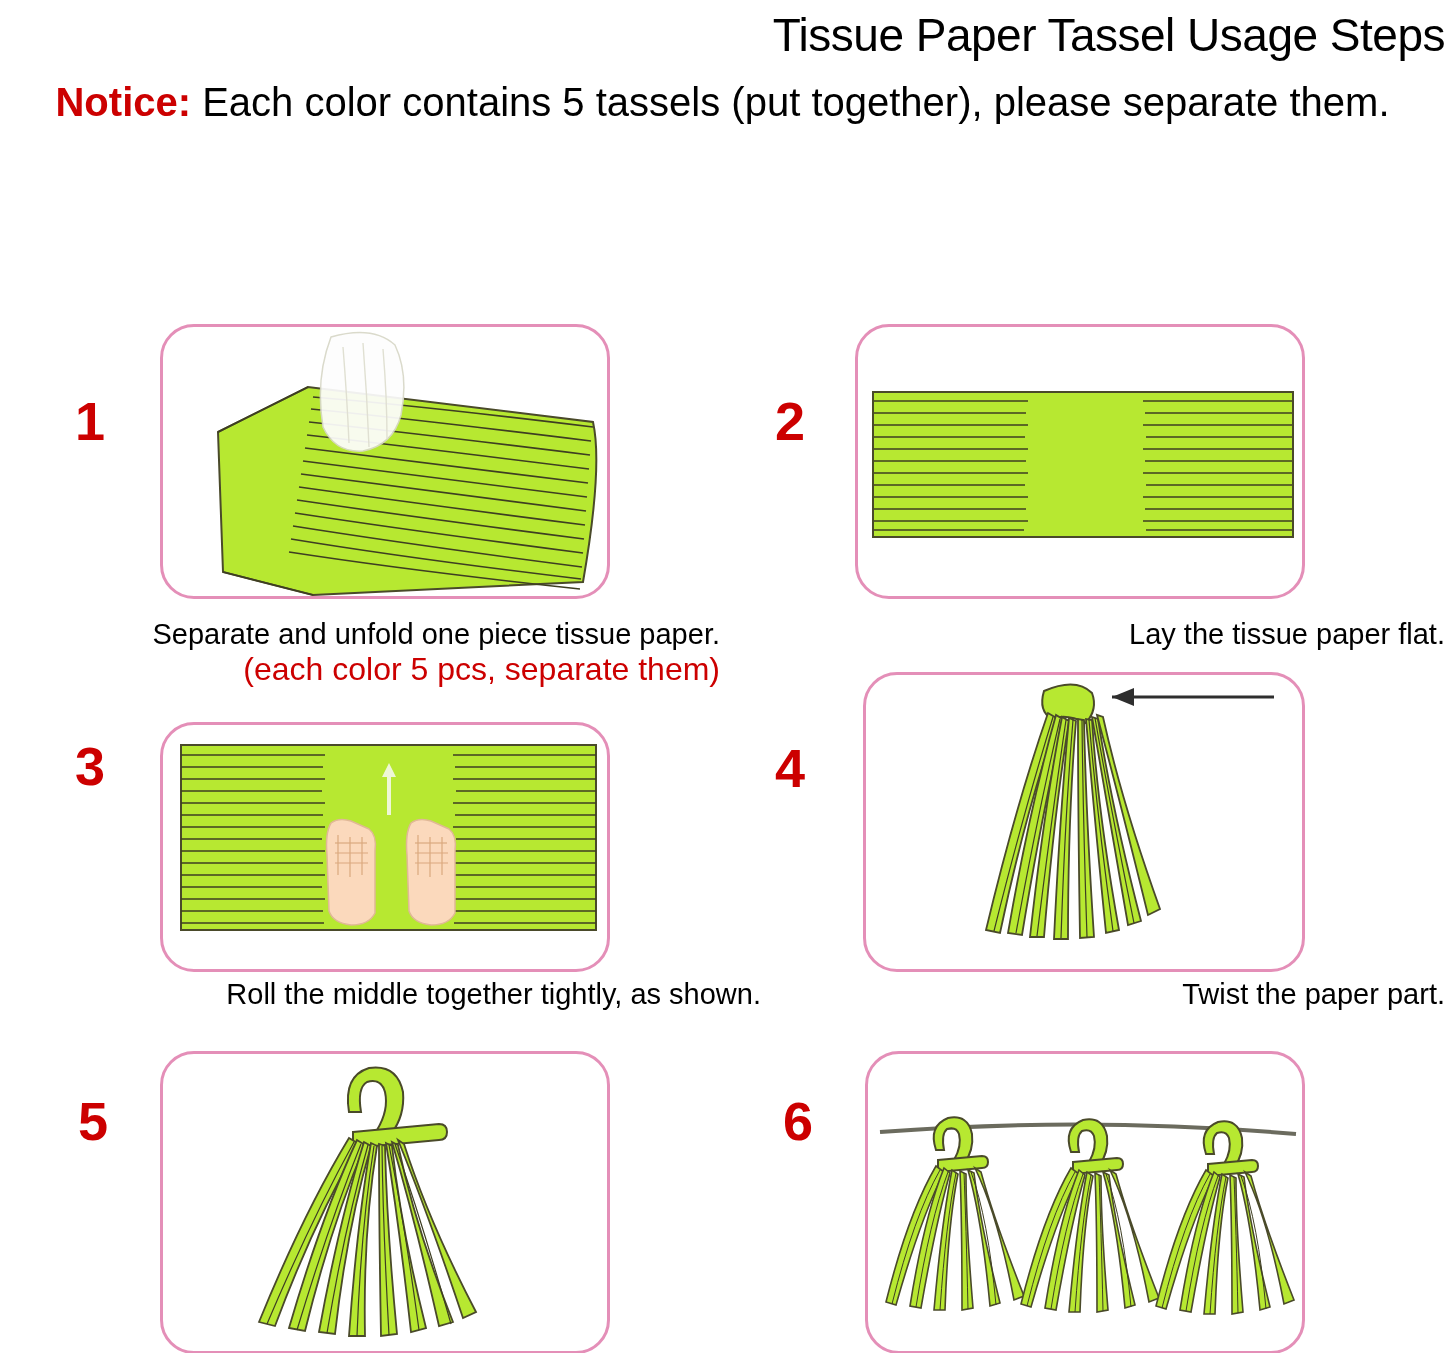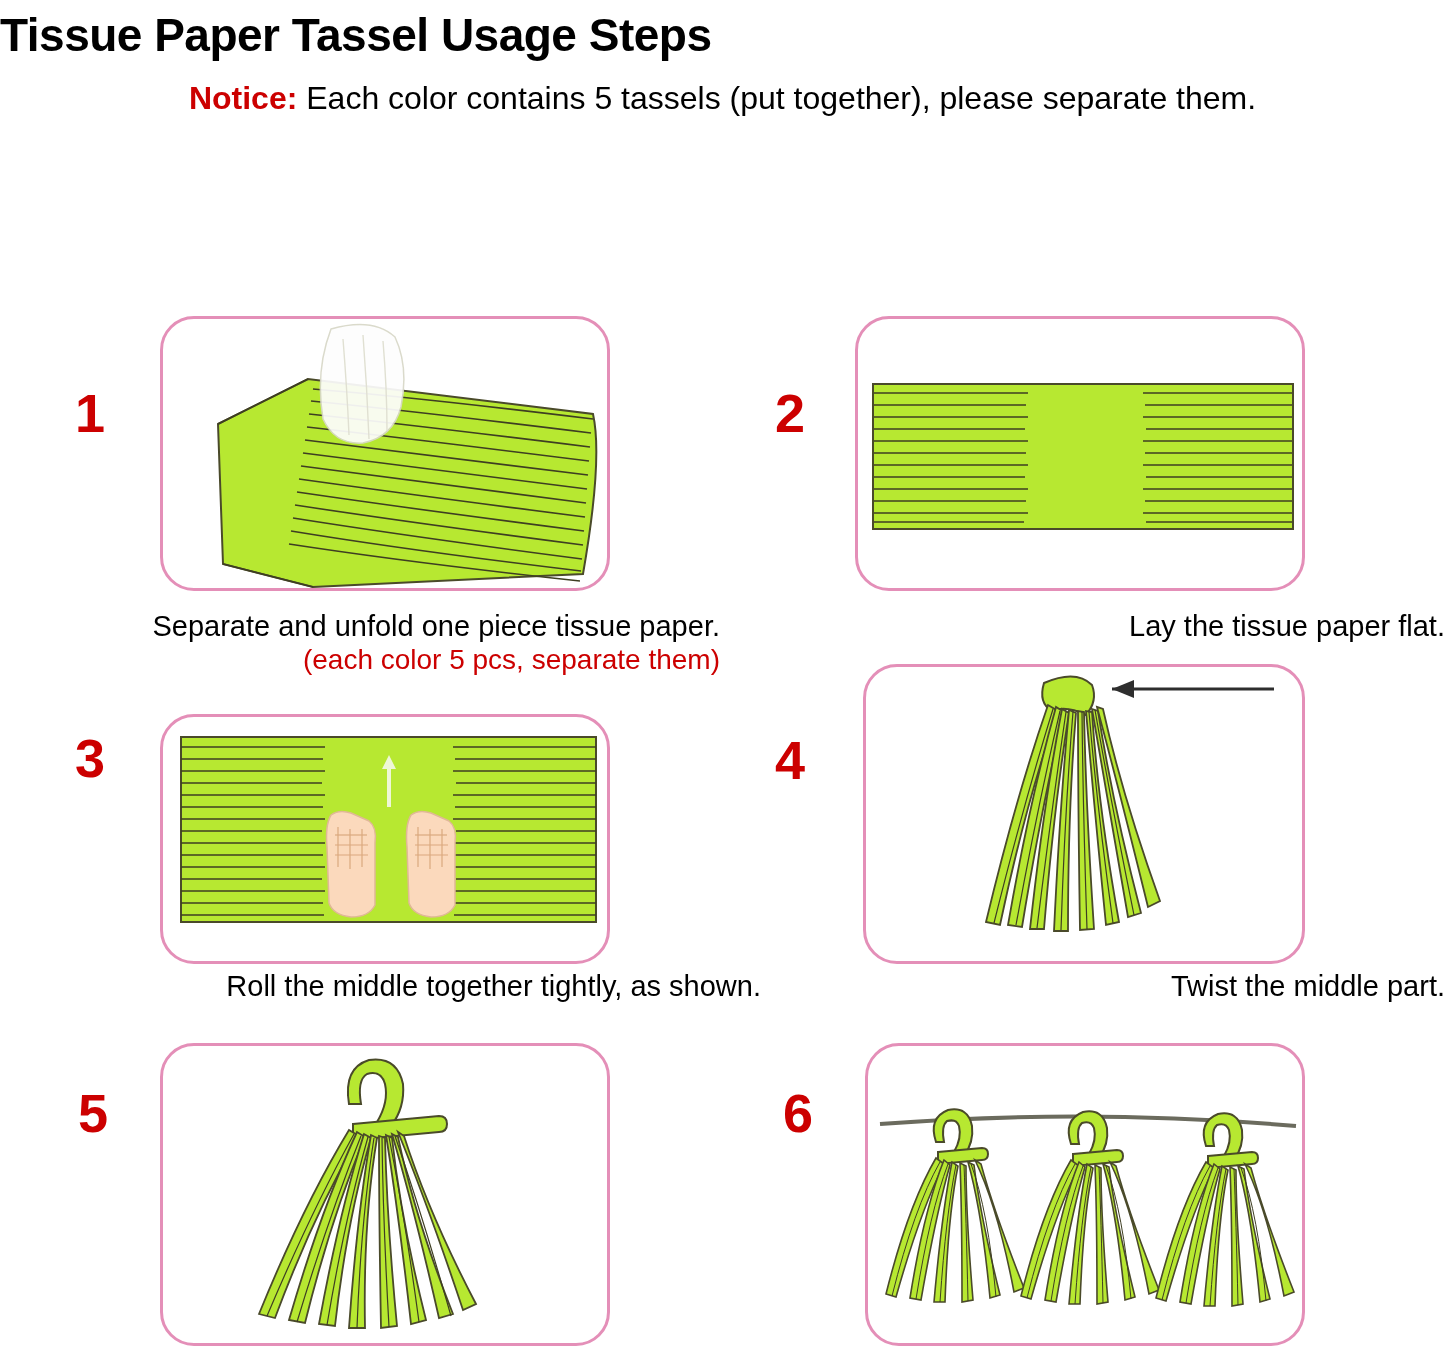--- a/index.html
+++ b/index.html
@@ -14,31 +14,31 @@
     color: #000000;
     overflow: hidden;
     position: relative;
   }
   .page {
     position: relative;
     width: 1445px;
     height: 1353px;
   }
   .title {
-    text-align: left;
+    text-align: right;
     font-size: 46px;
-    font-weight: bold;
+    font-weight: normal;
     letter-spacing: -0.5px;
     margin: 8px 0 0 0;
     padding: 0;
     color: #000;
   }
   .notice {
     text-align: center;
-    font-size: 32px;
+    font-size: 40px;
     margin: 18px 0 0 0;
     color: #000;
     white-space: nowrap;
   }
   .notice .notice-label {
     color: #cc0000;
     font-weight: bold;
   }
   .grid {
     position: relative;
@@ -66,21 +66,21 @@
     position: absolute;
     text-align: right;
     font-size: 29px;
     color: #000;
     line-height: 1.18;
     white-space: nowrap;
   }
   .caption .sub {
     display: block;
     color: #cc0000;
-    font-size: 28px;
+    font-size: 32px;
   }
   svg { display: block; }
 </style>
 </head>
 <body>
 
 <div class="page">
 
   <h1 class="title">Tissue Paper Tassel Usage Steps</h1>
 
@@ -259,21 +259,21 @@
             <path d="M194,44 Q172,138 150,258"></path>
             <path d="M200,45 Q186,140 171,261"></path>
             <path d="M207,45 Q199,142 195,263"></path>
             <path d="M216,45 Q217,142 221,262"></path>
             <path d="M223,45 Q231,140 247,256"></path>
             <path d="M229,43 Q245,135 268,248"></path>
           </g>
         </svg>
       </div>
       <div class="caption" style="left:735px; top:838px; width:710px;">
-        <span>Twist the middle part.</span>
+        <span>Twist the paper part.</span>
       </div>
     </div>
 
     <div class="step">
       <div class="step-number" style="left:78px; top:955px;">5</div>
       <div class="panel" style="left:160px; top:912px; width:450px; height:303px;">
         <svg width="450" height="303" viewBox="0 0 450 303">
           <path d="M186,58 Q180,22 206,14 Q234,10 240,38 Q242,62 228,80 L214,76 Q226,56 222,38 Q218,24 204,28 Q194,34 198,58 Z" fill="#b7e831" stroke="#4a4a2a" stroke-width="2"></path>
           <path d="M190,78 L276,70 Q284,70 284,78 Q284,86 276,86 L190,94 Z" fill="#b7e831" stroke="#4a4a2a" stroke-width="2"></path>
           <g fill="#b7e831" stroke="#4a4a2a" stroke-width="1.8">

